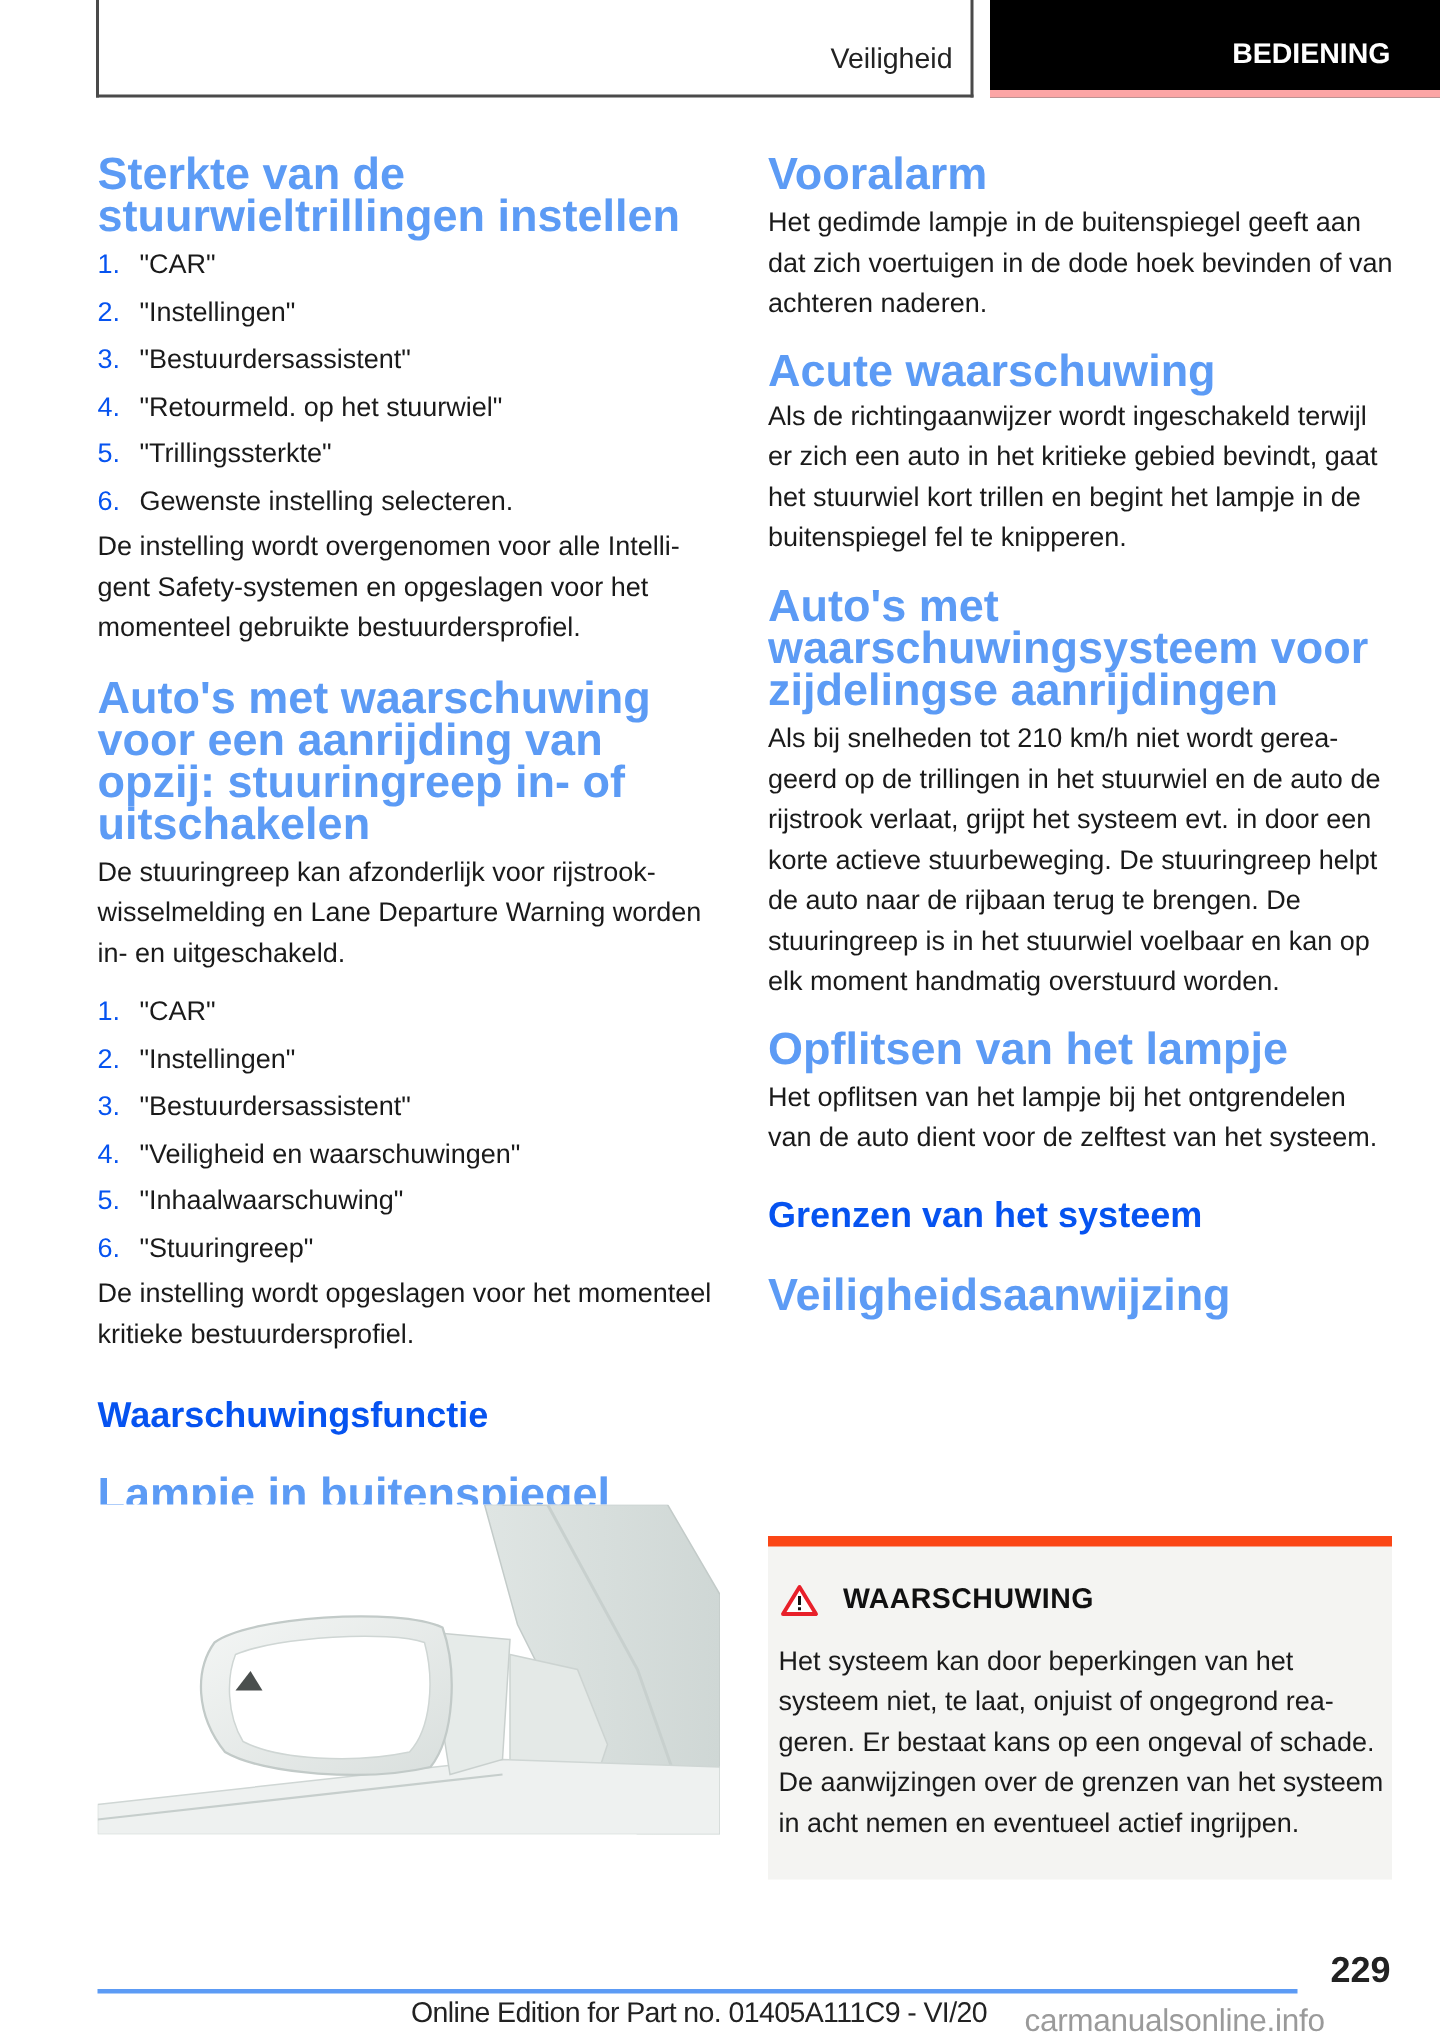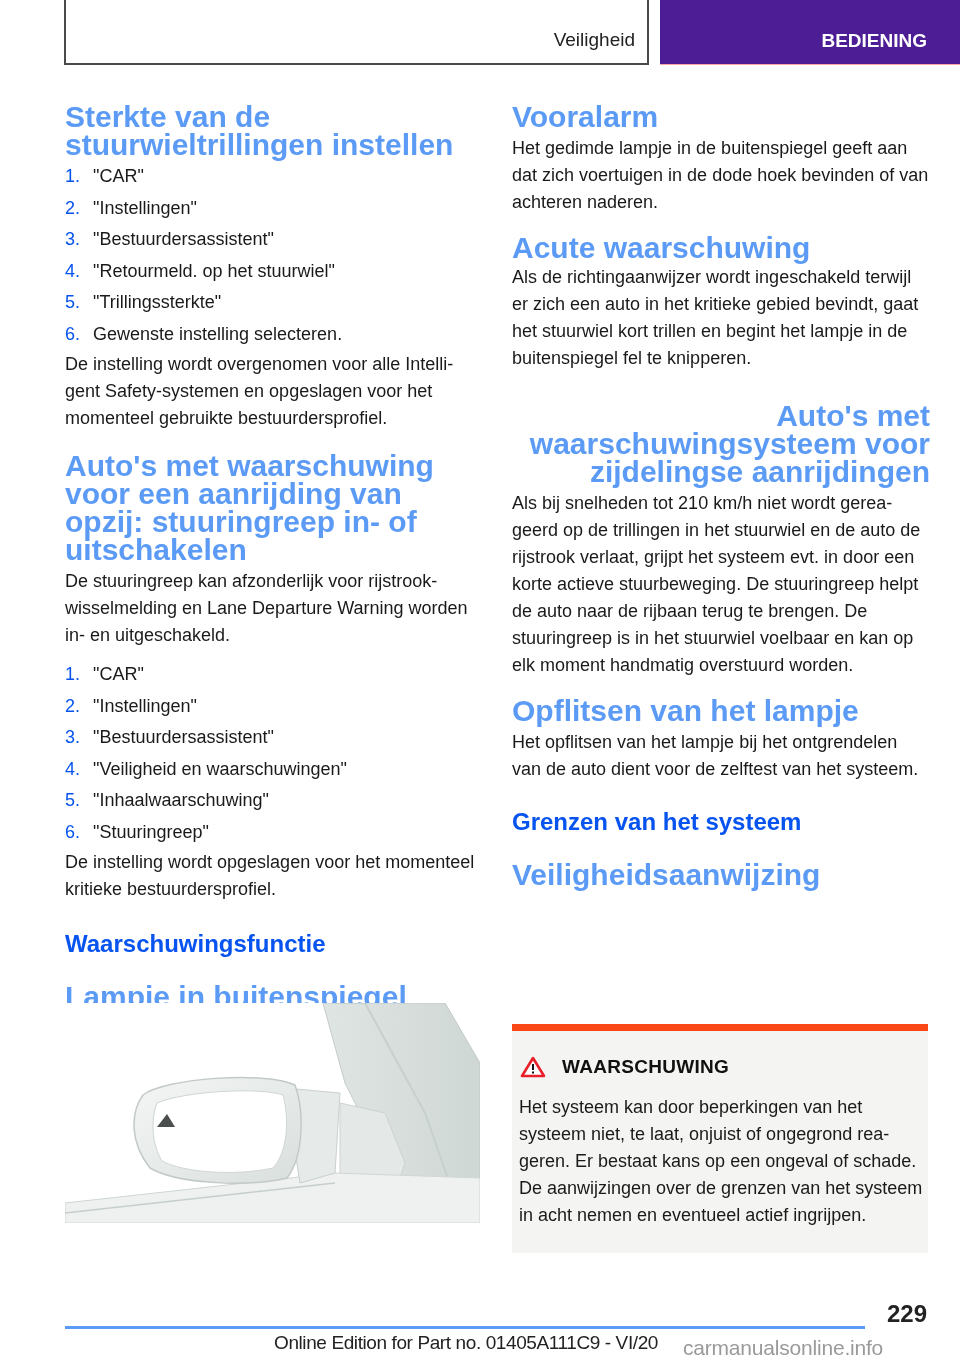--- a/index.html
+++ b/index.html
@@ -10,21 +10,21 @@
     .hdr-left {
       position: absolute; left: 64px; top: 0; width: 585px; height: 65px;
       border-left: 2px solid #4a4a4a; border-right: 2px solid #4a4a4a; border-bottom: 2px solid #4a4a4a;
       background: #fff;
     }
     .hdr-left span {
       position: absolute; right: 12px; bottom: 12px; font-size: 19px; color: #222;
     }
     .hdr-right {
       position: absolute; left: 660px; top: 0; width: 300px; height: 65px;
-      background: #4c1d95; border-bottom: 1px solid #fca5a5;
+      background: #000000; border-bottom: 5px solid #fca5a5;
     }
     .hdr-right span {
       position: absolute; right: 33px; bottom: 12px; font-size: 19px; font-weight: bold; color: #fff;
     }
 
     
     .col { position: absolute; top: 103px; }
     .col-left { left: 65px; width: 415px; }
     .col-right { left: 512px; width: 418px; }
 
@@ -160,21 +160,21 @@
   </svg>
 </div>
 
 <div class="col col-right">
   <h2 class="h-light">Vooralarm</h2>
   <p class="body" style="margin-top:4px;">Het gedimde lampje in de buitenspiegel geeft aan dat zich voertuigen in de dode hoek bevin­den of van achteren naderen.</p>
 
   <h2 class="h-light" style="margin-top:18px;">Acute waarschuwing</h2>
   <p class="body" style="margin-top:2px;">Als de richtingaanwijzer wordt ingeschakeld ter­wijl er zich een auto in het kritieke gebied be­vindt, gaat het stuurwiel kort trillen en begint het lampje in de buitenspiegel fel te knipperen.</p>
 
-  <h2 class="h-light" style="margin-top:30px;text-align:right;">Auto's met waarschuwingsysteem voor zijdelingse aanrijdingen</h2>
+  <h2 class="h-light" style="margin-top:19px;">Auto's met waarschuwingsysteem voor zijdelingse aanrijdingen</h2>
   <p class="body" style="margin-top:4px;">Als bij snelheden tot 210 km/h niet wordt gerea­geerd op de trillingen in het stuurwiel en de auto de rijstrook verlaat, grijpt het systeem evt. in door een korte actieve stuurbeweging. De stuurin­greep helpt de auto naar de rijbaan terug te brengen. De stuuringreep is in het stuurwiel voel­baar en kan op elk moment handmatig over­stuurd worden.</p>
 
   <h2 class="h-light" style="margin-top:18px;">Opflitsen van het lampje</h2>
   <p class="body" style="margin-top:4px;">Het opflitsen van het lampje bij het ontgrendelen van de auto dient voor de zelftest van het sys­teem.</p>
 
   <h2 class="h-dark" style="margin-top:24px;">Grenzen van het systeem</h2>
   <h2 class="h-light" style="margin-top:24px;">Veiligheidsaanwijzing</h2>
 </div>
 
 <div class="warn-box">

